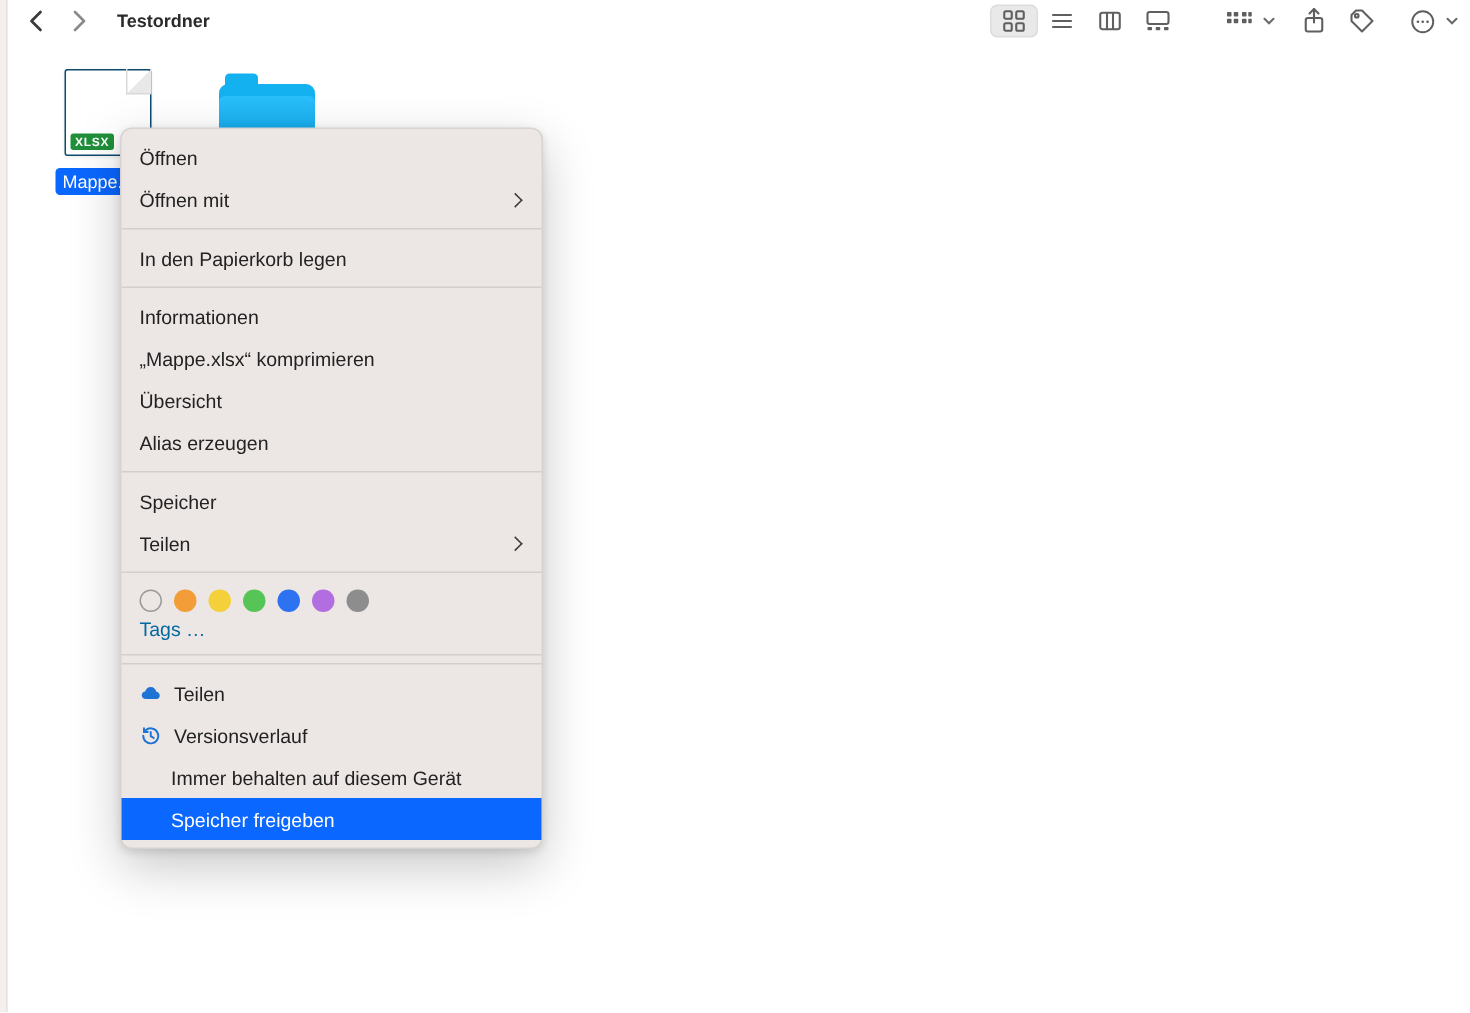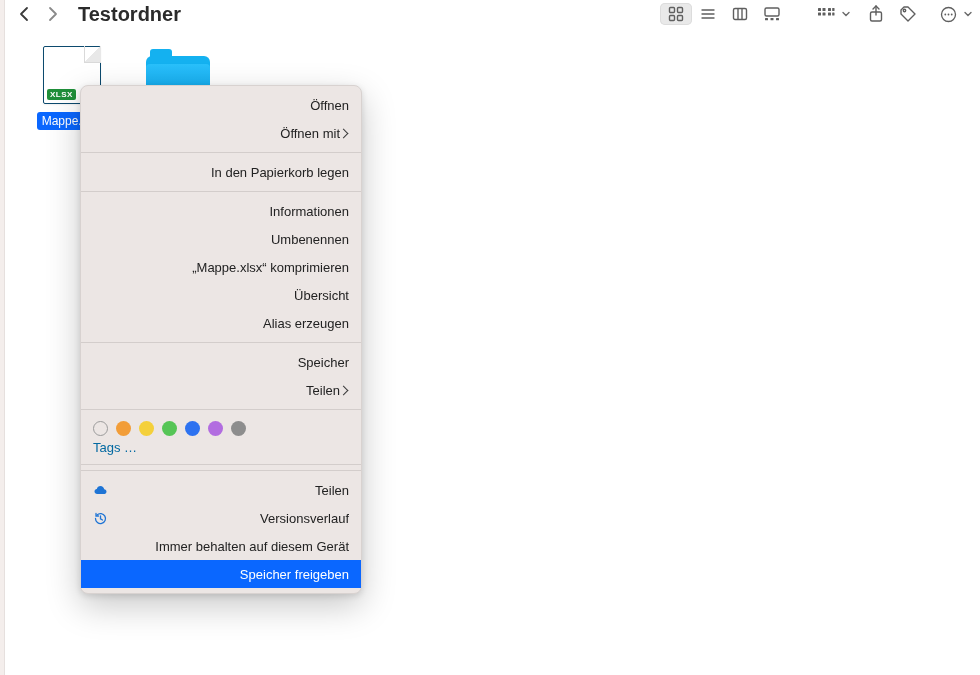--- a/index.html
+++ b/index.html
@@ -24,21 +24,21 @@
   
   .sidebar-sliver{position:absolute;left:0;top:0;width:4px;height:100%;background:#f4eeec;border-right:1px solid #e6e0de;}
   
   .toolbar{
     position:absolute;left:4px;right:0;top:0;height:28px;
     display:flex;align-items:center;padding:0 8px 0 12px;
   }
   .nav-arrows{display:flex;gap:12px;align-items:center;}
   .chev{width:16px;height:16px;display:flex;align-items:center;justify-content:center;color:#8a8a8a;}
   .chev.enabled{color:#3a3a3a;}
-  .title{font-weight:600;font-size:20px;margin-left:18px;color:#2b2b2b;}
+  .title{font-weight:600;font-size:12px;margin-left:18px;color:#2b2b2b;}
   .spacer{flex:1;}
   .tool-group{display:flex;align-items:center;gap:0;margin-left:8px;}
   .tool-btn{width:32px;height:22px;display:flex;align-items:center;justify-content:center;border-radius:5px;color:var(--icon-grey);}
   .tool-btn.active{background:#e9e9e9;box-shadow:inset 0 0 0 1px #dcdcdc;}
   .tool-btn svg{display:block}
   .tool-chev-small{width:8px;height:8px;}
   
   .content{position:absolute;left:4px;top:28px;right:0;bottom:0;}
   .item{position:absolute;width:80px;text-align:center;font-size:12px;}
   .item .thumb{width:70px;height:60px;margin:0 auto 6px;position:relative;}
@@ -59,21 +59,21 @@
   .folder-back{position:absolute;inset:0;background:var(--folder);border-radius:6px;}
   .folder-tab{position:absolute;top:-7px;left:4px;width:22px;height:10px;background:var(--folder);border-radius:3px 3px 0 0;}
   .folder-front{position:absolute;left:0;right:0;bottom:0;height:36px;background:linear-gradient(#2ac0fb,#0aa1e6);border-radius:4px 4px 6px 6px;}
   
   .ctx{
     position:absolute;left:80px;top:85px;width:280px;
     background:var(--menu-bg);border:1px solid var(--menu-border);border-radius:8px;
     box-shadow:0 12px 34px rgba(0,0,0,.22), 0 2px 6px rgba(0,0,0,.12);
     padding:5px 0;
   }
-  .ctx .row{display:flex;align-items:center;padding:3px 12px;height:22px;position:relative;text-align:right;}
+  .ctx .row{display:flex;align-items:center;padding:3px 12px;height:22px;position:relative;}
   .ctx .row .lbl{flex:1;white-space:nowrap;overflow:hidden;text-overflow:ellipsis;}
   .ctx .row.has-sub::after{content:"";width:6px;height:6px;border-top:1.5px solid #3a3a3a;border-right:1.5px solid #3a3a3a;transform:rotate(45deg);margin-right:2px;}
   .ctx .row.highlight{background:var(--sel);color:#fff;margin:0 0px;}
   .ctx .row .qa-icon{width:15px;height:15px;flex:0 0 15px;margin-right:8px;display:flex;align-items:center;justify-content:center;}
   .ctx .row.indent{padding-left:33px;}
   .ctx .sep{height:1px;background:var(--divider);margin:5px 0;}
   
   .tag-row{display:flex;gap:8px;padding:6px 12px 2px;align-items:center;}
   .tag-dot{width:15px;height:15px;border-radius:50%;}
   .tag-dot.empty{background:transparent;border:1.5px solid #9b9b9b;box-sizing:border-box;}
@@ -213,23 +213,20 @@
     </div>
   <div class="sep"></div>
   <div class="row">
       <span class="lbl">In den Papierkorb legen</span>
     </div>
   <div class="sep"></div>
   <div class="row">
       <span class="lbl">Informationen</span>
     </div>
   <div class="row">
-      <span class="lbl">Umbenennen</span>
-    </div>
-  <div class="row">
       <span class="lbl">„Mappe.xlsx“ komprimieren</span>
     </div>
   <div class="row">
       <span class="lbl">Übersicht</span>
     </div>
   <div class="row">
       <span class="lbl">Alias erzeugen</span>
     </div>
   <div class="sep"></div>
   <div class="row">

